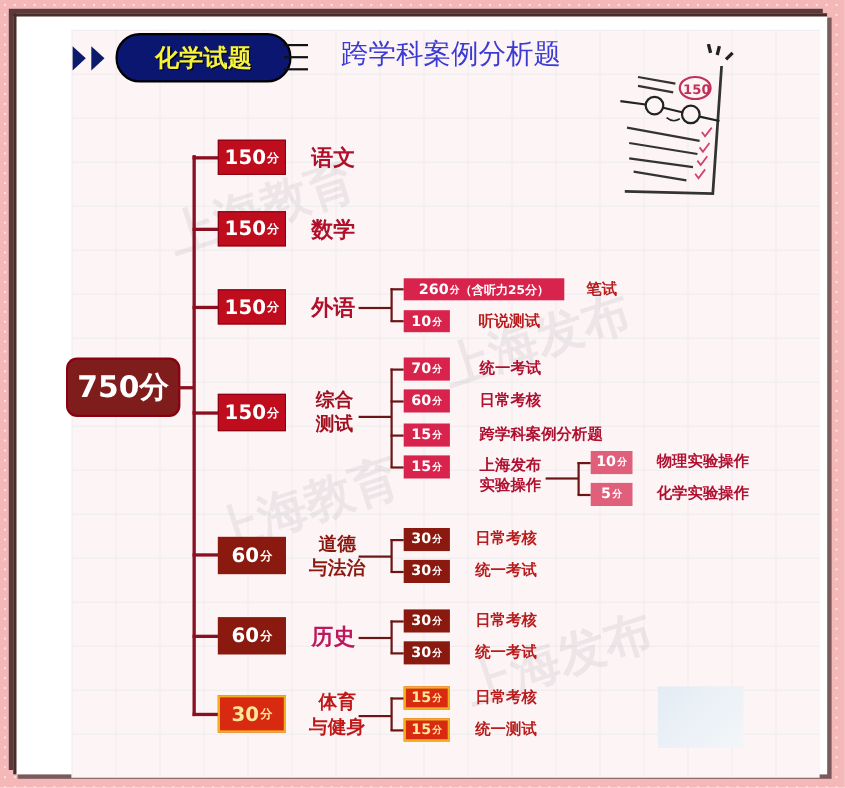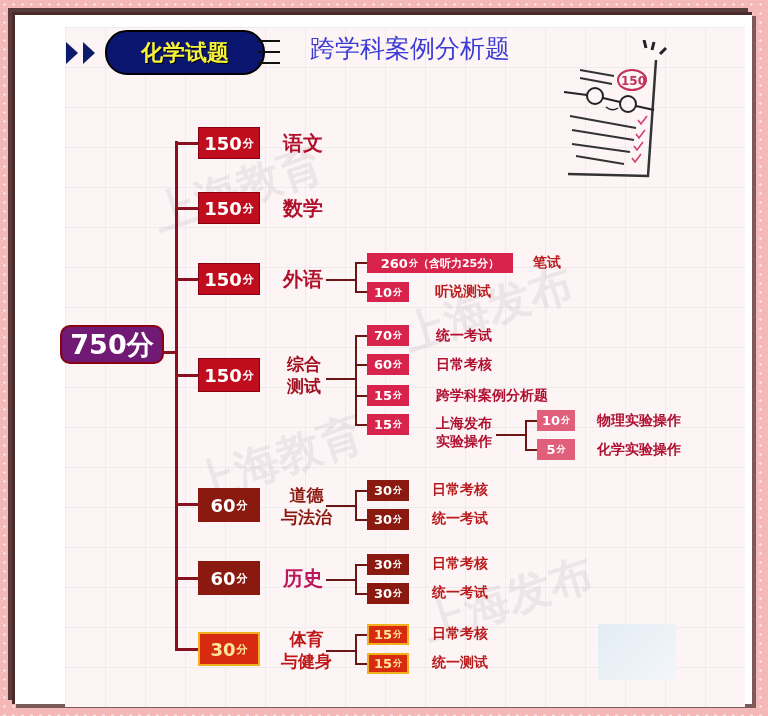--- a/index.html
+++ b/index.html
@@ -25,21 +25,21 @@
   .orange { background: #d82a10; border: 2px solid #f0b020; color: #ffe79a; }
   .big { font-size: 18px; }
   .big small { font-size: 11px; margin-left: 1px; }
   .sm { font-size: 13px; }
   .sm small { font-size: 9px; margin-left: 1px; }
   .lbl { position: absolute; font-weight: bold; white-space: nowrap; margin-left: 15px; }
   .lbl.main { font-size: 20px; color: #b0102a; }
   .lbl.mainb { font-size: 17px; color: #a01020; line-height: 22px; text-align: center; }
   .lbl.sub { font-size: 14px; color: #b91c1c; }
   .lbl.subr { font-size: 14px; color: #b01030; line-height: 18px; }
-  .root { left: 62px; top: 327px; width: 100px; height: 35px; border-radius: 8px; background: #701a75; box-shadow: 0 0 0 2px #8a0010; font-size: 27px; }
+  .root { left: 62px; top: 327px; width: 100px; height: 50px; border-radius: 8px; background: #7f1d1d; box-shadow: 0 0 0 2px #8a0010; font-size: 27px; }
   .watermark { position: absolute; color: rgba(120,120,120,0.12); font-size: 44px; font-weight: bold; transform: rotate(-18deg); }
   .patch { left: 598px; top: 624px; width: 78px; height: 56px; background: linear-gradient(135deg, #e3ecf4, #f3f6f9); }
 </style>
 </head>
 <body>
 
 <div class="frame-dots"></div>
 <div class="card">
   <div class="board"></div>
 </div>

